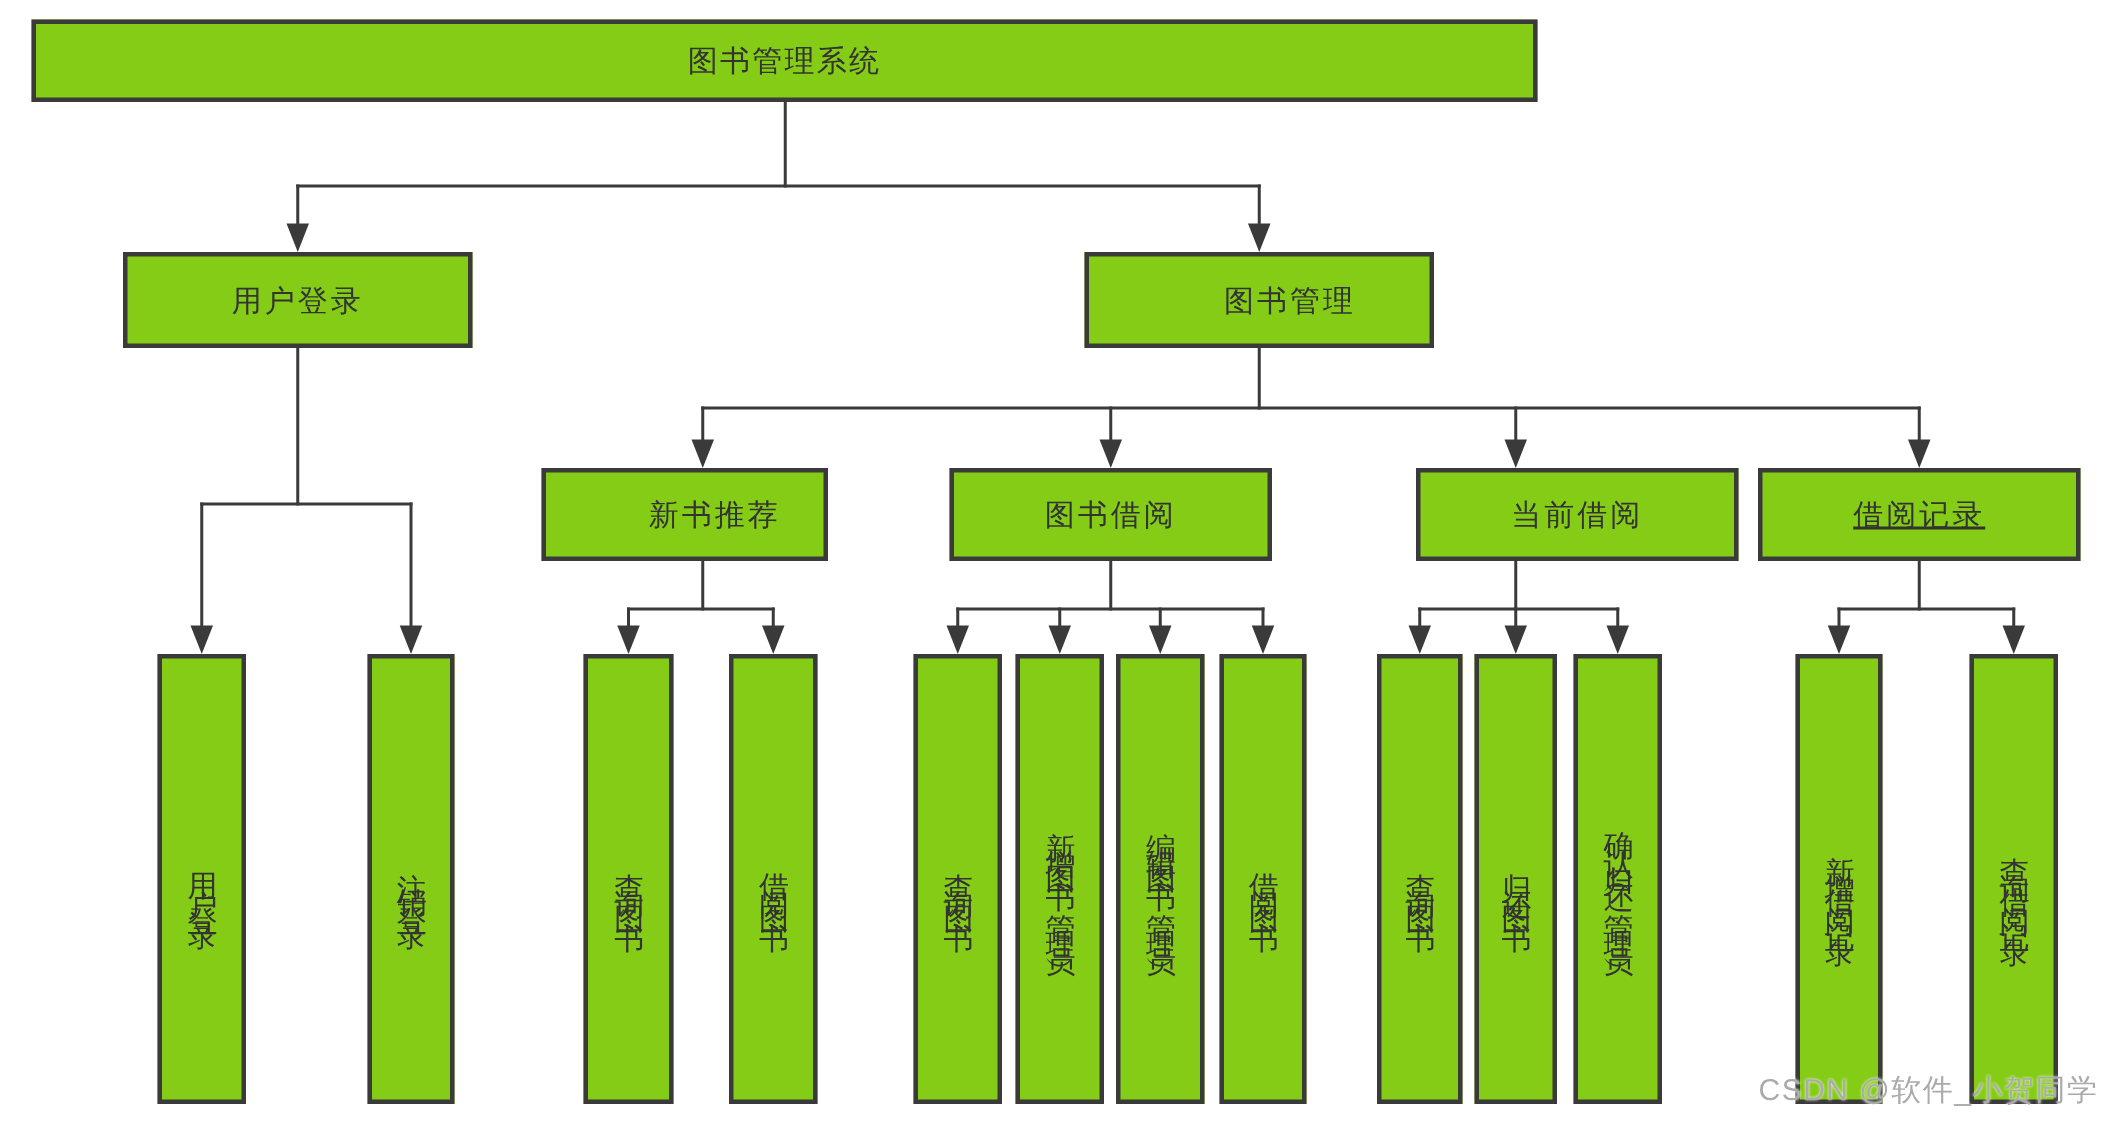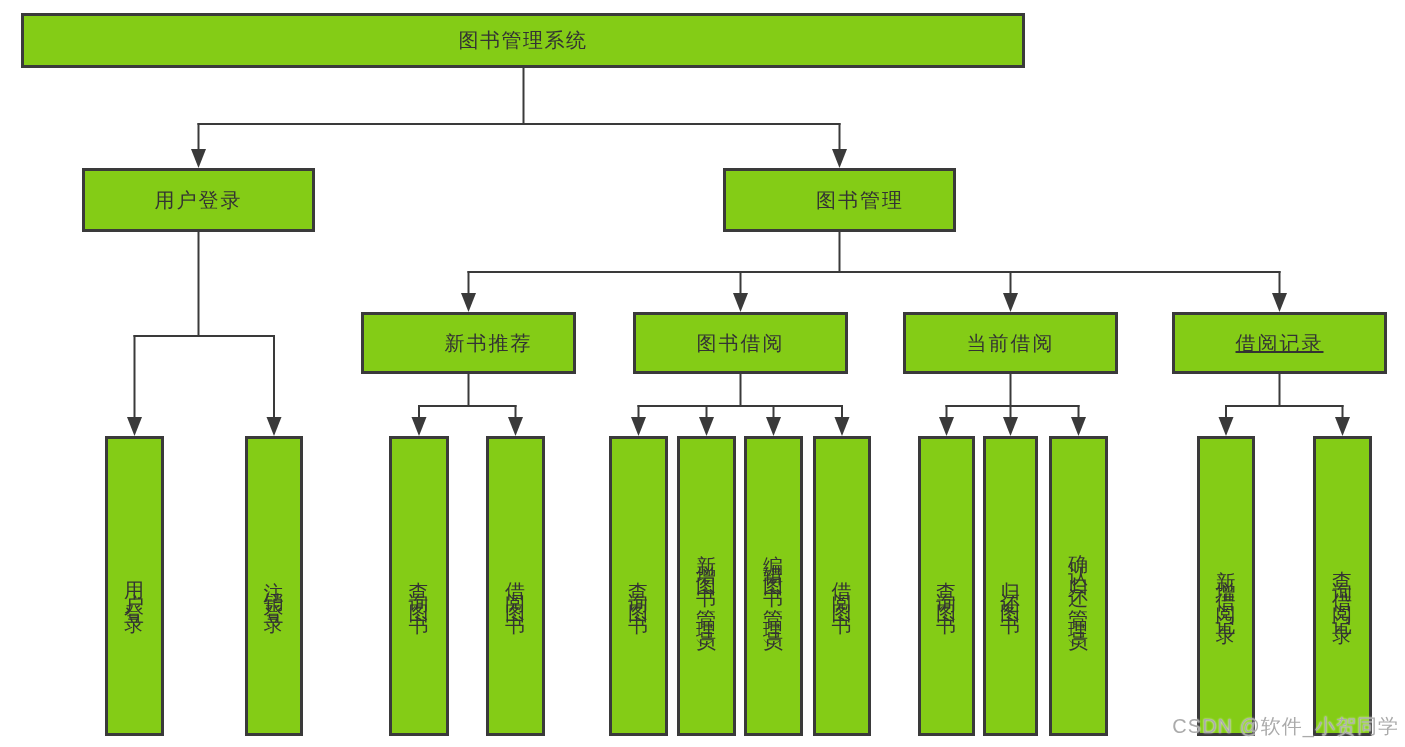--- a/index.html
+++ b/index.html
@@ -98,23 +98,23 @@
       <polygon points="1218.5,417 1233.5,417 1226,436"></polygon>
       <polygon points="1335,417 1350,417 1342.5,436"></polygon>
     </g>
   </svg>
 
   <div class="node hbox root" style="left:21px; top:13px; width:1004px; height:55px;">图书管理系统</div>
 
   <div class="node hbox" style="left:82px; top:168px; width:233px; height:64px;">用户登录</div>
   <div class="node hbox" style="left:723px; top:168px; width:233px; height:64px;padding-left:41px;">图书管理</div>
 
-  <div class="node hbox" style="left:361px; top:312px; width:215px; height:62px;padding-left:40px;">新书推荐</div>
+  <div class="node hbox" style="left:361px; top:312px; width:191px; height:62px;padding-left:40px;">新书推荐</div>
   <div class="node hbox" style="left:633px; top:312px; width:215px; height:62px;">图书借阅</div>
-  <div class="node hbox" style="left:903px; top:312px; width:215px; height:62px;">当前借阅</div>
+  <div class="node hbox" style="left:944px; top:312px; width:215px; height:62px;">当前借阅</div>
   <div class="node hbox" style="left:1172px; top:312px; width:215px; height:62px;text-decoration:underline;">借阅记录</div>
 
   <div class="node vbox" style="left:105px; top:436px; width:59px; height:300px;">用户登录</div>
   <div class="node vbox" style="left:245px; top:436px; width:58px; height:300px;">注销登录</div>
 
   <div class="node vbox" style="left:389px; top:436px; width:60px; height:300px;">查询图书</div>
   <div class="node vbox" style="left:486px; top:436px; width:59px; height:300px;">借阅图书</div>
 
   <div class="node vbox" style="left:609px; top:436px; width:59px; height:300px;">查询图书</div>
   <div class="node vbox" style="left:677px; top:436px; width:59px; height:300px;">新增图书（管理员）</div>

